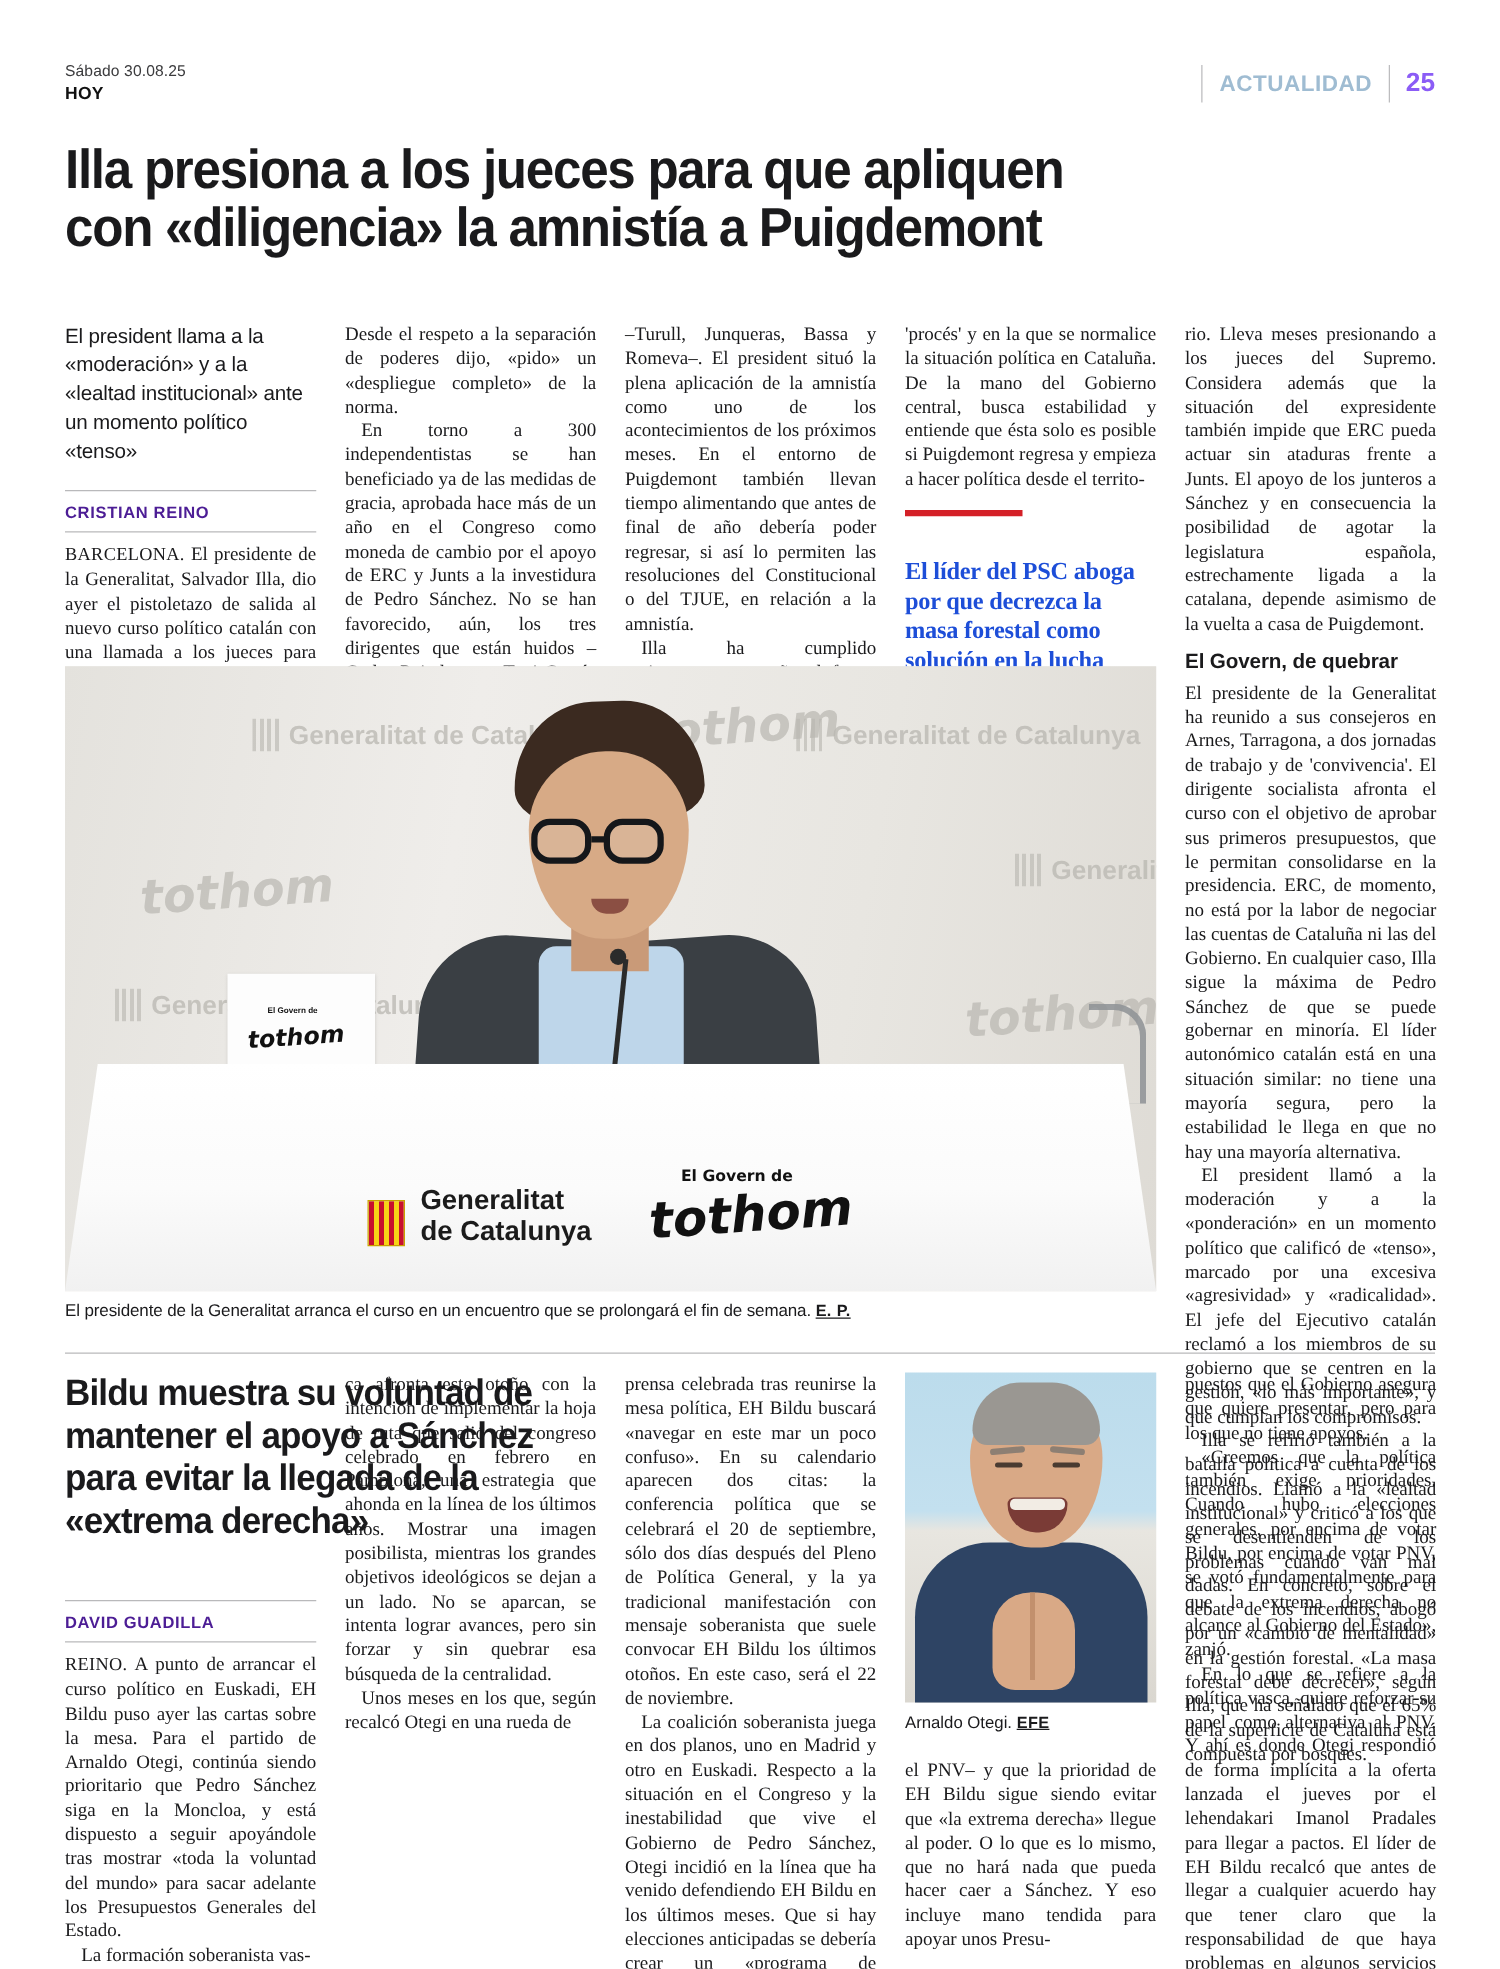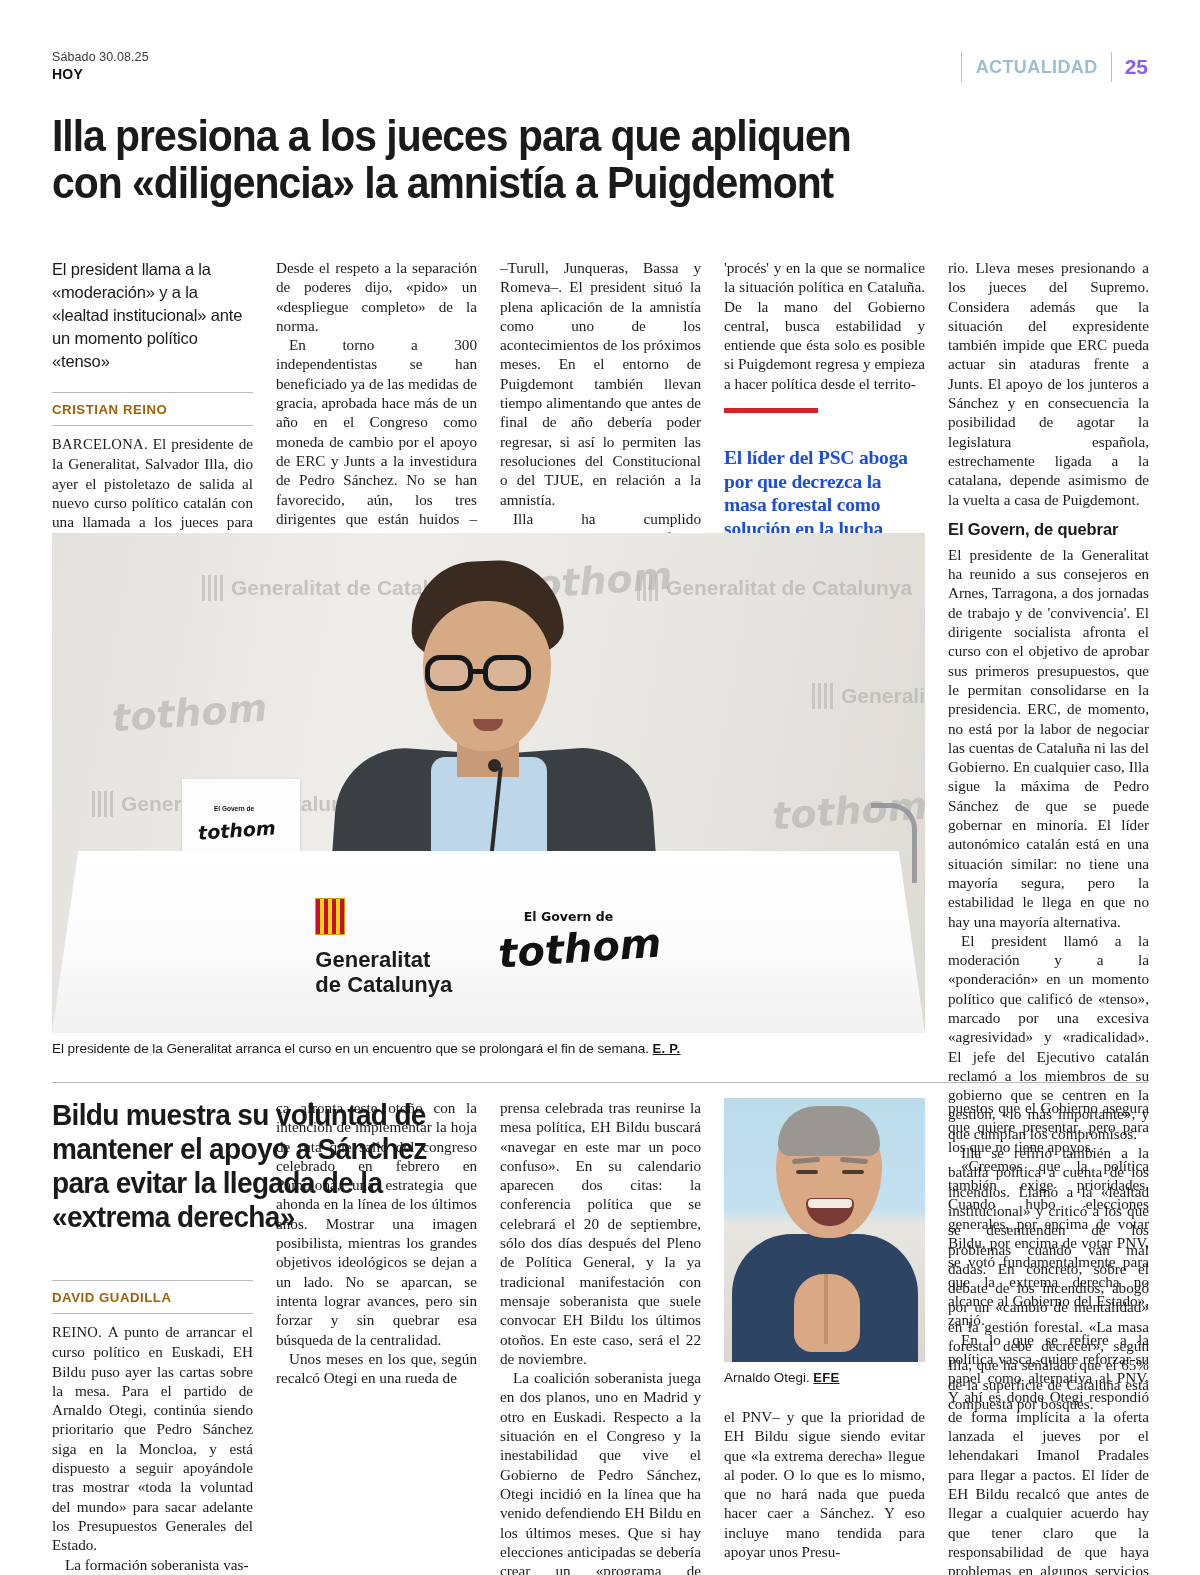--- a/index.html
+++ b/index.html
@@ -85,21 +85,21 @@
     letter-spacing: -.15px;
   }
   .byline-rule-top {
     margin-top: 19px;
     border-top: 1.1px solid #b9b9bb;
   }
   .byline {
     font-family: "Liberation Sans", sans-serif;
     font-size: 13.2px; font-weight: 700;
     letter-spacing: .55px;
-    color: #a16207;
+    color: #4c1d95;
     padding: 9px 0 8px 0;
   }
   .byline-rule-bottom { border-top: 1.1px solid #b9b9bb; }
 
   .body {
     font-family: "Liberation Serif", serif;
     font-size: 15.2px;
     line-height: 19.3px;
     text-align: justify;
     color: #1a1a1c;
@@ -180,21 +180,21 @@
     position: absolute;
     left: 0; right: 0; bottom: 0; height: 182px;
     background: linear-gradient(180deg,#ffffff 0%, #fbfbfb 55%, #f1f1f1 100%);
     clip-path: polygon(3% 0, 97% 0, 100% 100%, 0% 100%);
     box-shadow: 0 -1px 2px rgba(0,0,0,.06);
   }
   .table1-logos {
     position: absolute; bottom: 36px; left: 0; right: 0;
     display: flex; align-items: center; justify-content: center; gap: 46px;
   }
-  .gen-logo { display: flex; align-items: flex-start; gap: 12px; flex-direction: column; }
+  .gen-logo { display: flex; align-items: flex-end; gap: 12px; }
   .gen-flag {
     width: 30px; height: 37px;
     background: repeating-linear-gradient(90deg,#c8102e 0 4px,#f7d417 4px 8px);
     border: 1px solid #c9a200;
   }
   .gen-text {
     font-family: "Liberation Sans", sans-serif;
     font-weight: 700; font-size: 22px; line-height: 25px; color: #1b1b1b;
   }
   .toth-logo {

